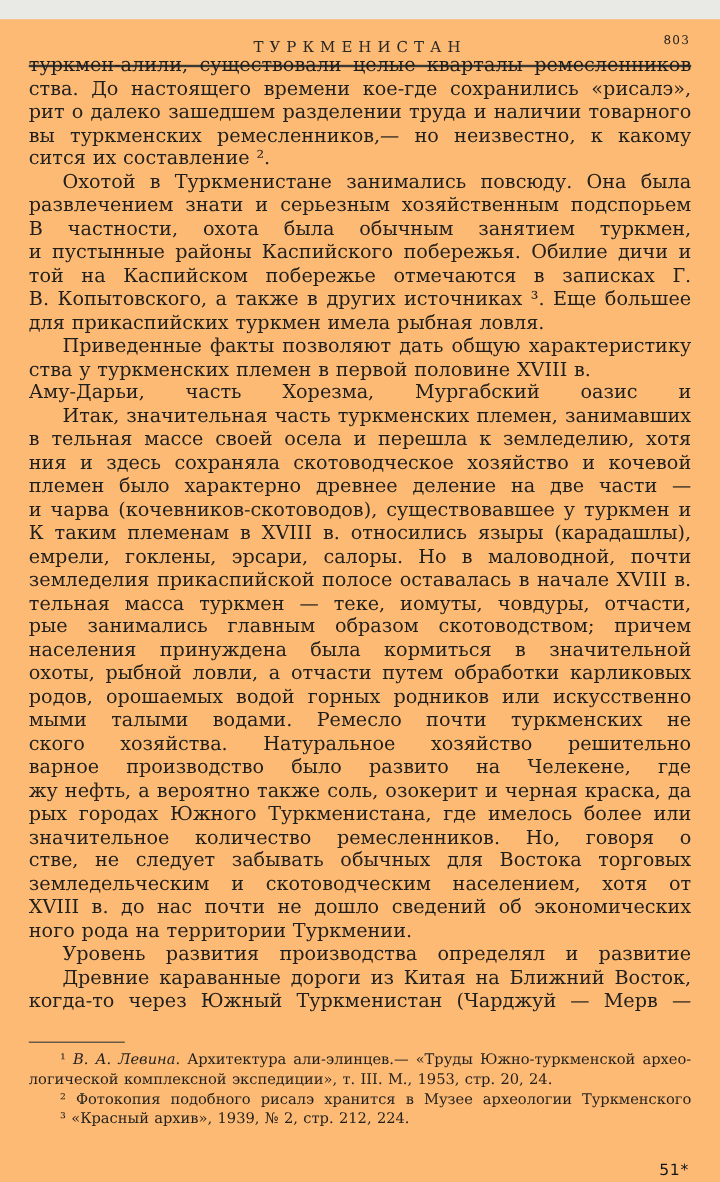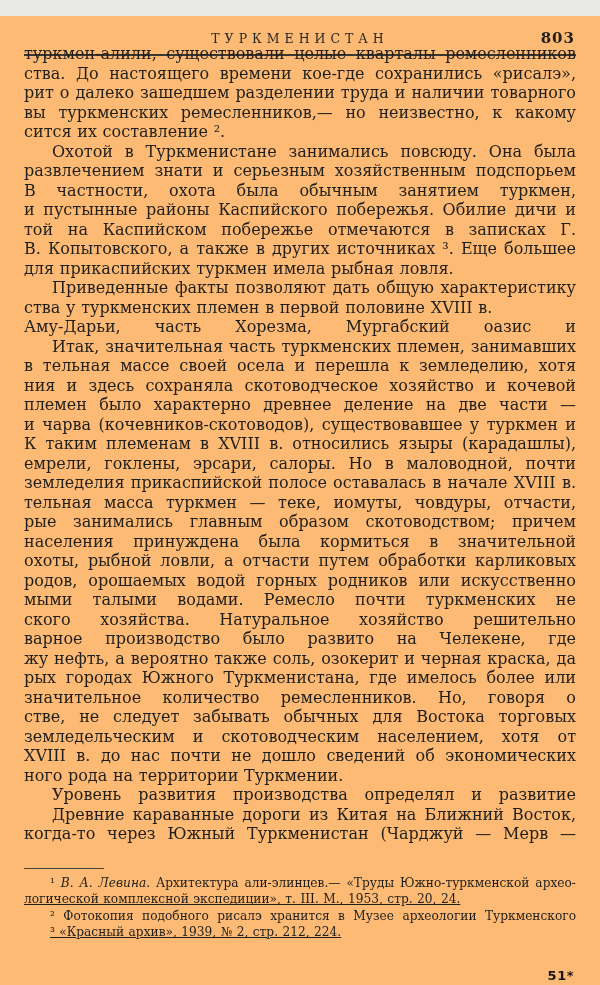--- a/index.html
+++ b/index.html
@@ -7,41 +7,41 @@
     position:relative;width:600px;height:985px;margin:16px auto;
     background:#fdba74;
     font-family:"DejaVu Serif","Liberation Serif",serif;
     color:#201f1c;overflow:hidden;
   }
   .running-head-row{position:absolute;top:15px;left:24px;width:552px;height:18px;}
   .running-head{
     position:absolute;left:0;right:0;text-align:center;
     font-size:12.5px;letter-spacing:5px;color:#2a2824;
   }
-  .page-number{position:absolute;right:1px;top:-2px;font-size:15px;letter-spacing:1px;font-weight:bold;}
+  .page-number{position:absolute;right:1px;top:-2px;font-size:10px;letter-spacing:1px;}
   .header-rule{position:absolute;top:38px;left:24px;width:552px;height:0;border-top:2px solid #3a3832;}
   .body-text{
     position:absolute;top:28px;left:24px;width:552px;
     font-size:16px;line-height:19.5px;
   }
   .tl{text-align:justify;text-align-last:justify;height:19.5px;overflow:hidden;word-spacing:0.6px;}
   .tl-end{text-align-last:left;}
   .tl-indent{padding-left:28px;}
   .footnote-rule{position:absolute;top:852px;left:24px;width:80px;height:0;border-top:1.4px solid #45423c;}
   .footnotes{
     position:absolute;top:859px;left:24px;width:552px;
     font-size:12.2px;line-height:16.4px;
   }
   .fl{text-align:justify;text-align-last:justify;height:16.4px;overflow:hidden;word-spacing:0.6px;}
-  .fl-end{text-align-last:left;text-decoration:underline;}
+  .fl-end{text-align-last:left;}
   .fl-indent{padding-left:26px;}
   .signature{
     position:absolute;top:952px;right:26px;
     font-family:"DejaVu Sans","Liberation Sans",sans-serif;
-    font-weight:700;font-size:13px;letter-spacing:0.5px;color:#161614;
+    font-weight:400;font-size:13px;letter-spacing:0.5px;color:#161614;
   }
 </style>
 </head>
 <body>
 
 <div class="page">
 
   <div class="running-head-row">
     <div class="running-head">ТУРКМЕНИСТАН</div>
     <div class="page-number">803</div>

